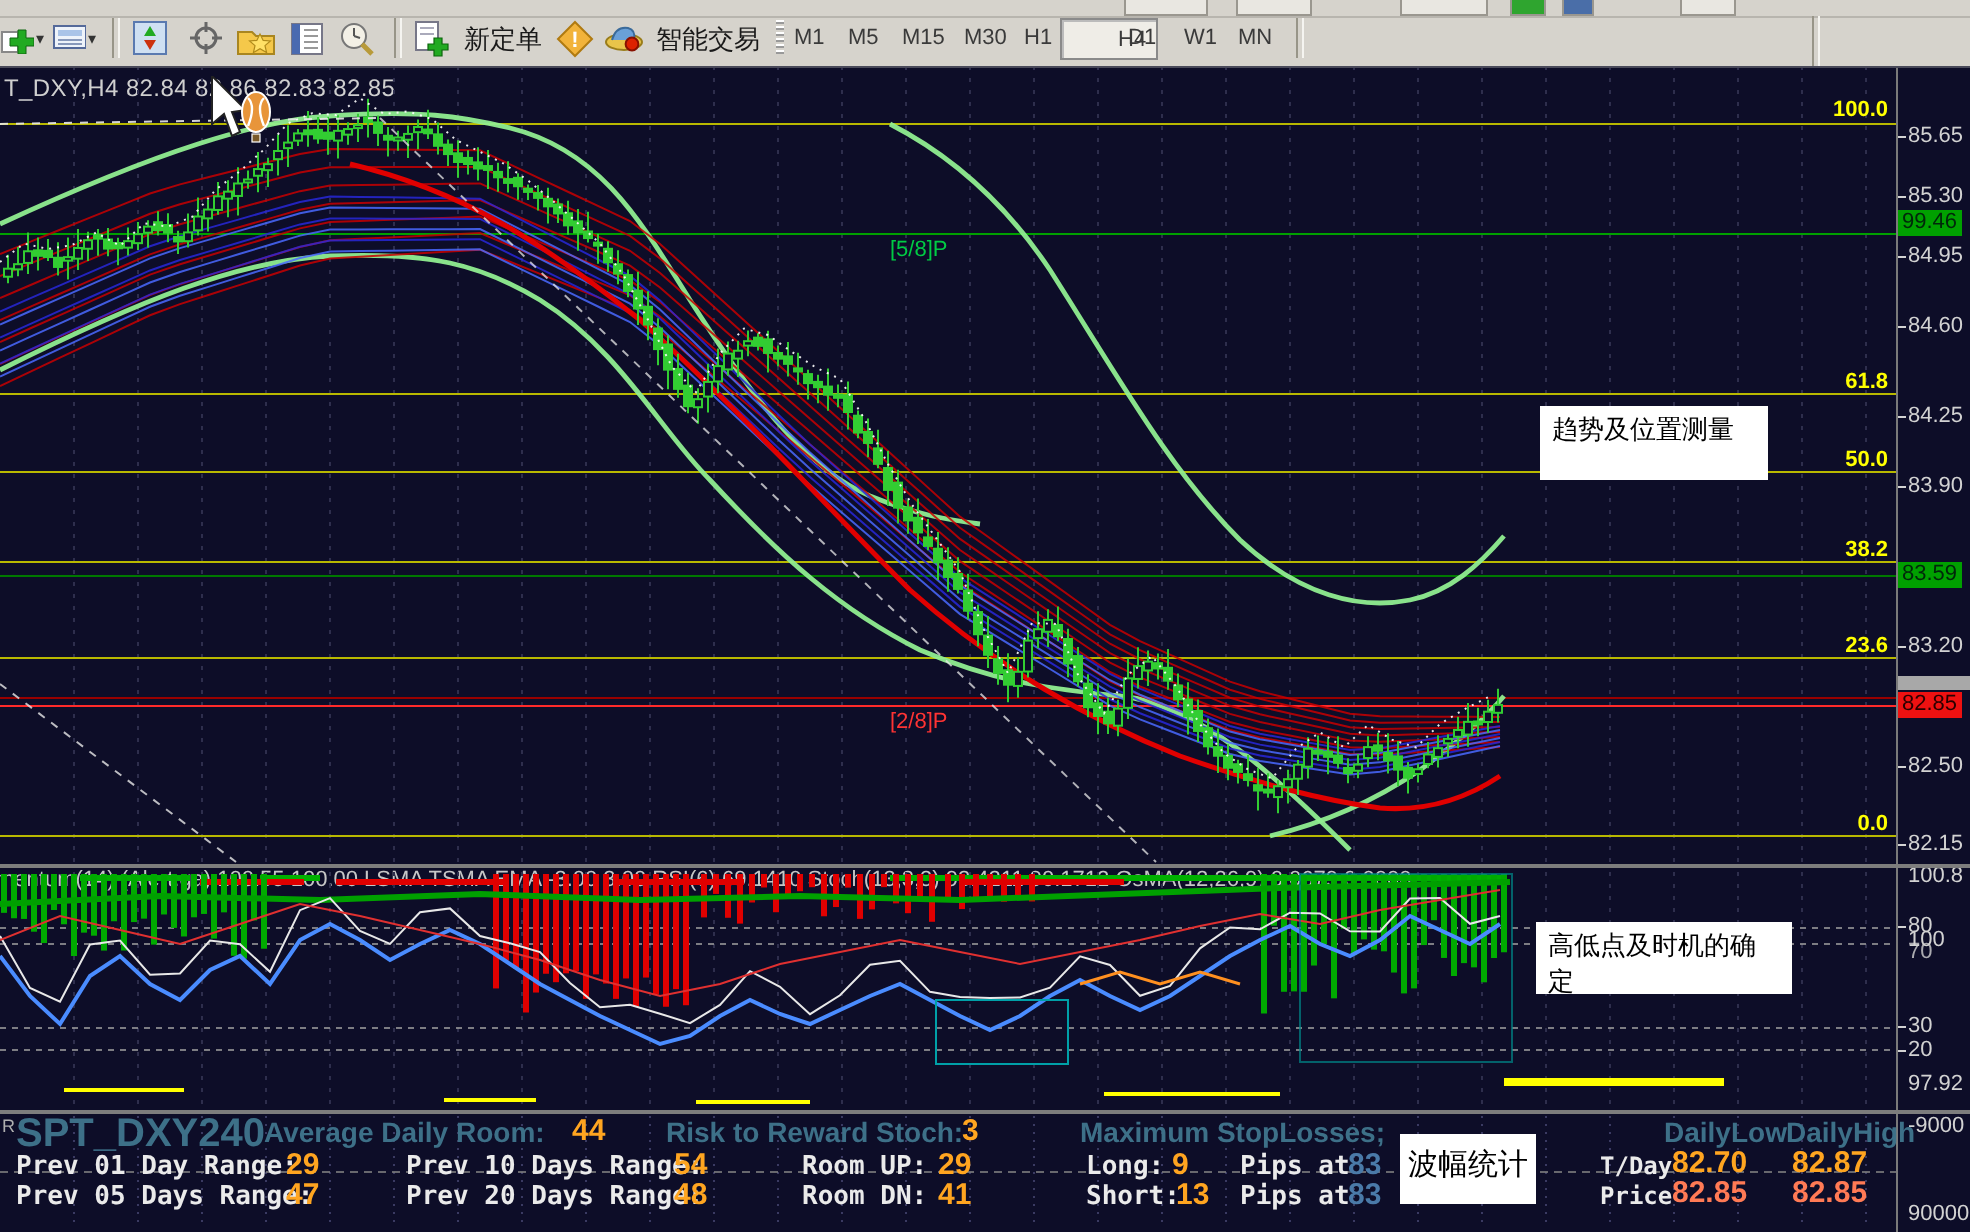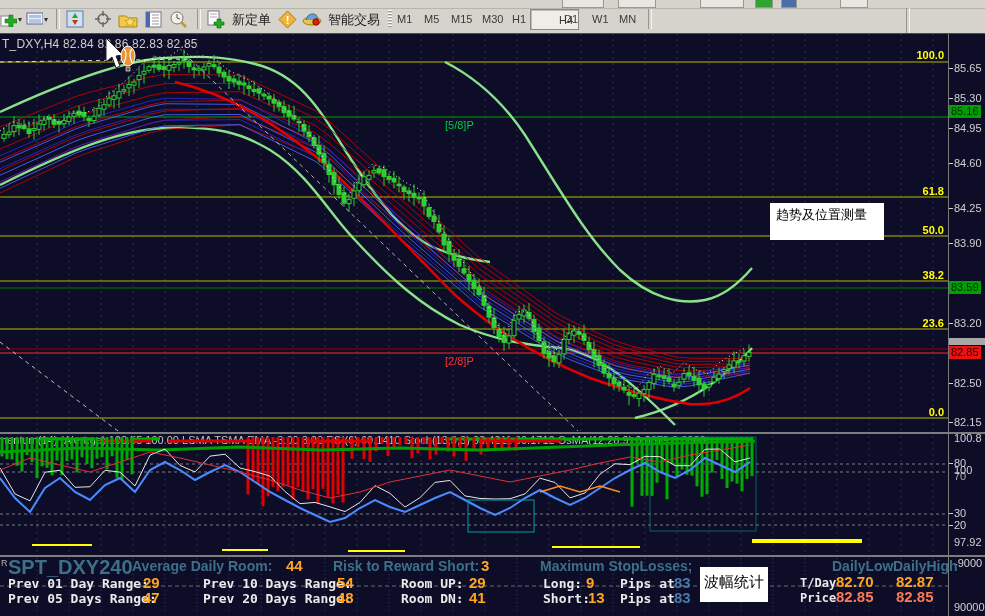--- a/index.html
+++ b/index.html
@@ -716,58 +716,59 @@
   <div class="fib-label" style="top:185px">61.8</div>
   <div class="fib-label" style="top:224px">50.0</div>
   <div class="fib-label" style="top:269px">38.2</div>
   <div class="fib-label" style="top:317px">23.6</div>
   <div class="fib-label" style="top:406px">0.0</div>
 
   <div class="murrey" style="left:445px;top:119px;color:#00cc44">[5/8]P</div>
   <div class="murrey" style="left:445px;top:355px;color:#ff3333">[2/8]P</div>
 
   <div class="anno" style="left:770px;top:203px;width:114px;height:37px">趋势及位置测量</div>
+  <div class="anno" style="left:768px;top:461px;width:128px;height:36px">高低点及时机的确定</div>
   <div class="anno" style="left:700px;top:567px;width:68px;height:35px;font-size:15px;padding:6px 4px">波幅统计</div>
 
   <div class="pane-sep" style="top:432px"></div>
   <div class="pane-sep" style="top:555px"></div>
 
   <div id="axis">
     <div class="ax tick" style="top:29px">85.65</div>
     <div class="ax tick" style="top:59px">85.30</div>
     <div class="ax tick" style="top:89px">84.95</div>
     <div class="ax tick" style="top:124px">84.60</div>
     <div class="ax tick" style="top:169px">84.25</div>
     <div class="ax tick" style="top:204px">83.90</div>
     <div class="ax tick" style="top:284px">83.20</div>
     <div class="ax tick" style="top:344px">82.50</div>
     <div class="ax tick" style="top:383px">82.15</div>
 
-    <div class="ax-box ax-green" style="top:72px">85.16</div>
+    <div class="ax-box ax-green" style="top:72px">99.46</div>
     <div class="ax-box ax-green" style="top:248px">83.59</div>
     <div class="ax-box ax-gray" style="top:305px;height:7px"></div>
     <div class="ax-box ax-red" style="top:313px">82.85</div>
 
     <div class="ax" style="top:399px">100.8</div>
     <div class="ax tick" style="top:424px">80</div>
     <div class="ax" style="top:431px">100</div>
     <div class="ax" style="top:437px;opacity:.8">70</div>
     <div class="ax tick" style="top:474px">30</div>
     <div class="ax tick" style="top:486px">20</div>
     <div class="ax" style="top:503px">97.92</div>
 
     <div class="ax" style="top:524px">-9000</div>
     <div class="ax" style="top:568px">90000</div>
   </div>
 
   <div class="st corner-r" style="left:1px;top:558px">R</div>
   <div class="st teal" id="symbol" style="left:8px;top:556px">SPT_DXY240</div>
   <div class="st teal" style="left:132px;top:558px">Average Daily Room:</div>
   <div class="st oval" style="left:286px;top:557px">44</div>
-  <div class="st teal" style="left:333px;top:558px">Risk to Reward Short:</div>
+  <div class="st teal" style="left:333px;top:558px">Risk to Reward Stoch:</div>
   <div class="st oval" style="left:481px;top:557px">3</div>
 
   <div class="st mono" style="left:8px;top:576px">Prev 01 Day Range:</div>
   <div class="st oval" style="left:143px;top:574px">29</div>
   <div class="st mono" style="left:203px;top:576px">Prev 10 Days Range:</div>
   <div class="st oval" style="left:337px;top:574px">54</div>
   <div class="st mono" style="left:401px;top:576px">Room UP:</div>
   <div class="st oval" style="left:469px;top:574px">29</div>
 
   <div class="st mono" style="left:8px;top:591px">Prev 05 Days Range:</div>

